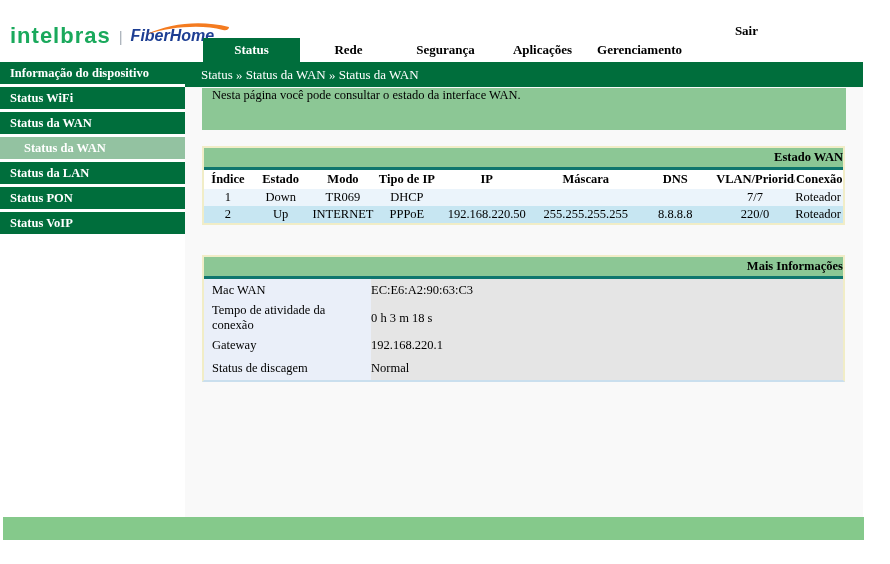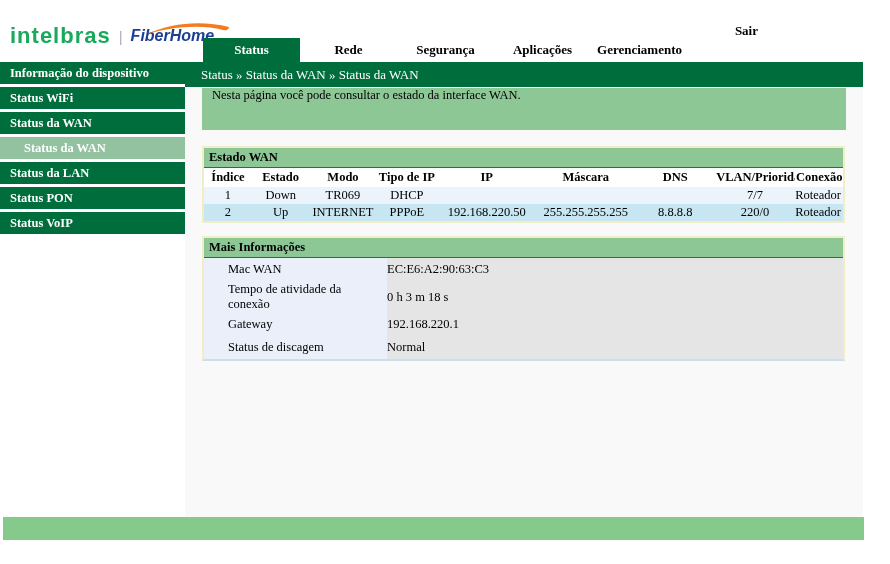--- a/index.html
+++ b/index.html
@@ -40,31 +40,31 @@
   
   .sidebar{position:absolute;left:0;top:62px;width:185px;}
   .side-item{height:22px;line-height:22px;background:var(--dark-green);color:#fff;font-weight:bold;
     font-size:12.5px;padding-left:10px;margin-bottom:3px;cursor:pointer;}
   .side-item.sub{background:var(--subitem-green);padding-left:24px;}
   
   .content{position:absolute;left:185px;top:87px;width:678px;height:430px;background:var(--content-bg);box-sizing:border-box;}
   .infobox{margin:1px 17px 0 17px;height:42px;background:var(--light-green);
     display:flex;align-items:flex-start;padding-left:10px;font-size:12.5px;box-sizing:border-box;}
   .section{margin:16px 18px 0 17px;border:2px solid var(--cream-border);background:#fff;}
-  .section.more-info{margin-top:13px;border-bottom:2px solid #cadfee;}
+  .section.more-info{margin-top:30px;border-bottom:2px solid #cadfee;}
   .section-title{background:var(--light-green);font-weight:bold;font-size:12.5px;padding:2px 0 2px 5px;
-    border-bottom:1px solid #0f766e;}
+    border-bottom:3px solid #0f766e;text-align:right;}
   table{border-collapse:collapse;width:100%;font-size:12.5px;table-layout:fixed;}
   .wan-table th{font-weight:bold;padding:2px 1px;text-align:center;background:#fff;white-space:nowrap;overflow:hidden;}
   .wan-table td{padding:1px 0;text-align:center;white-space:nowrap;overflow:hidden;}
   .wan-table tr.r0{background:var(--row-light);}
   .wan-table tr.r1{background:var(--row-highlight);}
   .wan-table th:last-child,.wan-table td:last-child{text-align:right;padding-right:2px;}
   .mi-table td{height:21px;vertical-align:middle;}
-  .mi-label{width:158px;background:var(--label-cell);padding-left:24px;}
+  .mi-label{width:158px;background:var(--label-cell);padding-left:8px;}
   .mi-value{padding-left:0;background:#e5e5e5;}
   
   .footerbar{position:absolute;left:3px;top:517px;width:861px;height:23px;background:var(--footer-green);}
 </style>
 </head>
 <body>
 
 <div class="topbar">
   <div class="logo">
     <span class="logo-intelbras">intelbras</span>

